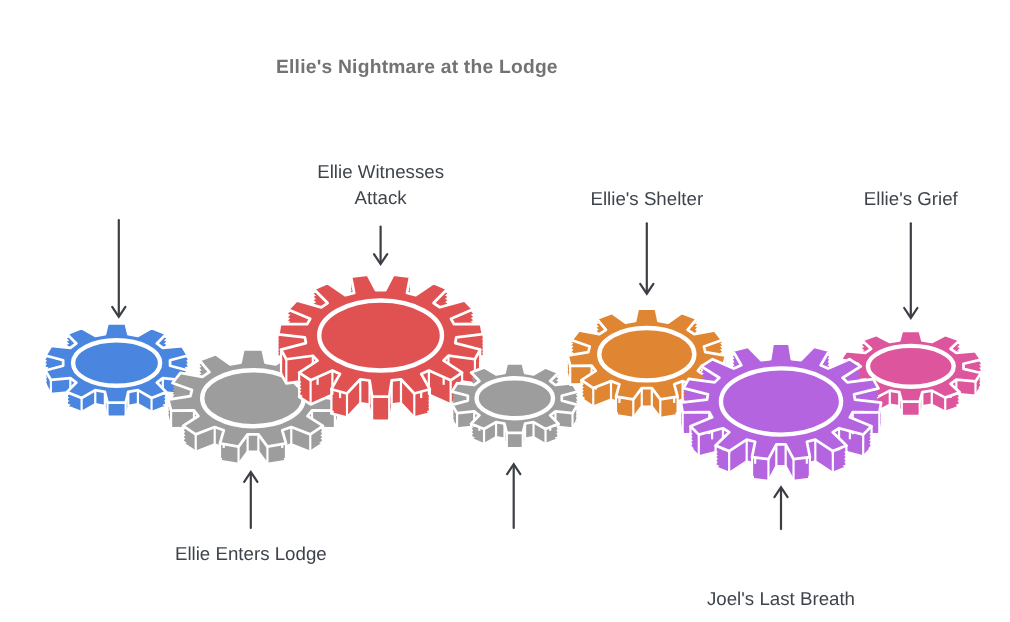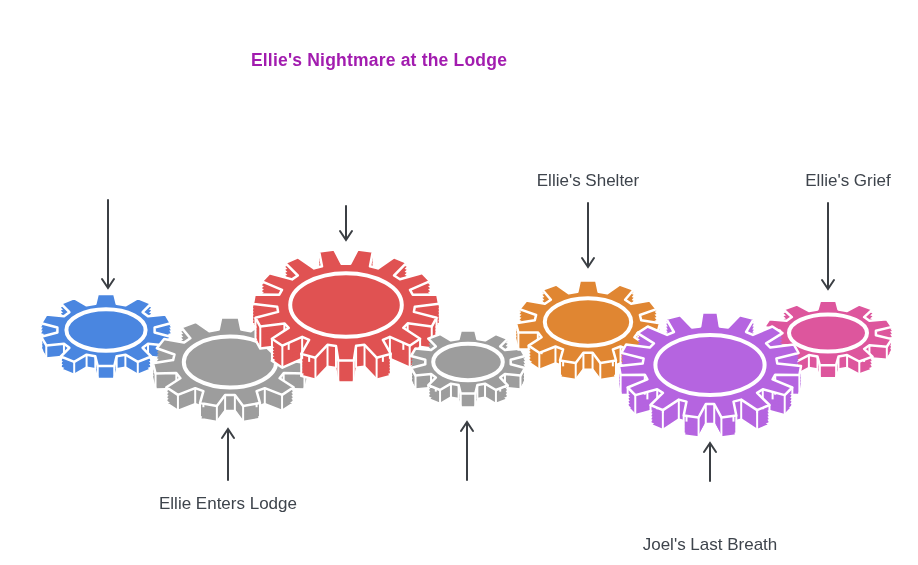--- a/index.html
+++ b/index.html
@@ -21,39 +21,39 @@
     top: 0;
   }
   .page-title {
     position: absolute;
     left: 0;
     top: 50px;
     width: 758px;
     text-align: center;
     font-size: 17.5px;
     font-weight: bold;
-    color: #a21caf;
+    color: #737373;
     letter-spacing: 0.2px;
   }
   .label {
     position: absolute;
     transform: translateX(-50%);
     font-size: 17px;
     line-height: 23px;
     color: #3e444c;
     text-align: center;
     white-space: nowrap;
   }
   .pos-0 { left: 108px; top: 169px; }
   .pos-1 { left: 228px; top: 492px; }
   .pos-2 { left: 346px; top: 145px; white-space: normal; width: 150px; }
   .pos-3 { left: 467px; top: 492px; }
   .pos-4 { left: 588px; top: 169px; }
   .pos-5 { left: 710px; top: 492px; margin-top: 41px; }
-  .pos-6 { left: 828px; top: 169px; margin-left: 20px; }
+  .pos-6 { left: 828px; top: 169px; }
 </style>
 </head>
 <body>
 
 <div id="canvas">
   <svg id="gear-svg" width="918" height="565" viewBox="0 0 918 565">
       <g>
         <path d="M86.6,318.3L95.4,316.8L97.7,307.0L114.3,307.0L116.7,316.8L125.4,318.3L137.8,311.2L151.2,316.5L142.6,325.2L148.0,329.3L165.7,327.6L170.8,336.2L154.6,340.5L154.6,345.5L170.8,349.8L165.7,358.5L148.0,356.7L142.6,360.8L151.2,369.5L137.8,374.8L125.4,367.7L116.6,369.2L114.3,379.0L97.7,379.0L95.3,369.2L86.6,367.7L74.2,374.8L60.8,369.5L69.4,360.8L64.0,356.7L46.3,358.4L41.2,349.8L57.4,345.5L57.4,340.5L41.2,336.2L46.3,327.5L64.0,329.3L69.4,325.2L60.8,316.5L74.2,311.2Z" fill="#4a86e0" stroke="#ffffff" stroke-width="2.5" stroke-linejoin="round"></path>
         <path d="M86.6,315.3L95.4,313.8L97.7,304.0L114.3,304.0L116.7,313.8L125.4,315.3L137.8,308.2L151.2,313.5L142.6,322.2L148.0,326.3L165.7,324.6L170.8,333.2L154.6,337.5L154.6,342.5L170.8,346.8L165.7,355.5L148.0,353.7L142.6,357.8L151.2,366.5L137.8,371.8L125.4,364.7L116.6,366.2L114.3,376.0L97.7,376.0L95.3,366.2L86.6,364.7L74.2,371.8L60.8,366.5L69.4,357.8L64.0,353.7L46.3,355.4L41.2,346.8L57.4,342.5L57.4,337.5L41.2,333.2L46.3,324.5L64.0,326.3L69.4,322.2L60.8,313.5L74.2,308.2Z" fill="#4a86e0"></path>
         <path d="M86.6,312.3L95.4,310.8L97.7,301.0L114.3,301.0L116.7,310.8L125.4,312.3L137.8,305.2L151.2,310.5L142.6,319.2L148.0,323.3L165.7,321.6L170.8,330.2L154.6,334.5L154.6,339.5L170.8,343.8L165.7,352.5L148.0,350.7L142.6,354.8L151.2,363.5L137.8,368.8L125.4,361.7L116.6,363.2L114.3,373.0L97.7,373.0L95.3,363.2L86.6,361.7L74.2,368.8L60.8,363.5L69.4,354.8L64.0,350.7L46.3,352.4L41.2,343.8L57.4,339.5L57.4,334.5L41.2,330.2L46.3,321.5L64.0,323.3L69.4,319.2L60.8,310.5L74.2,305.2Z" fill="#4a86e0"></path>
@@ -297,16 +297,17 @@
       </g>
       <g stroke="#3b3f44" stroke-width="2" fill="none" stroke-linecap="round">
         <line x1="828" y1="203" x2="828" y2="288"></line>
         <path d="M822,280 L828,289 L834,280"></path>
       </g>
     </svg>
 
   <div class="page-title">Ellie's Nightmare at the Lodge</div>
 
   <div class="label pos-1">Ellie Enters Lodge</div>
+  <div class="label pos-2">Ellie Witnesses Attack</div>
   <div class="label pos-4">Ellie's Shelter</div>
   <div class="label pos-5">Joel's Last Breath</div>
   <div class="label pos-6">Ellie's Grief</div>
 </div>
 
 </body></html>

